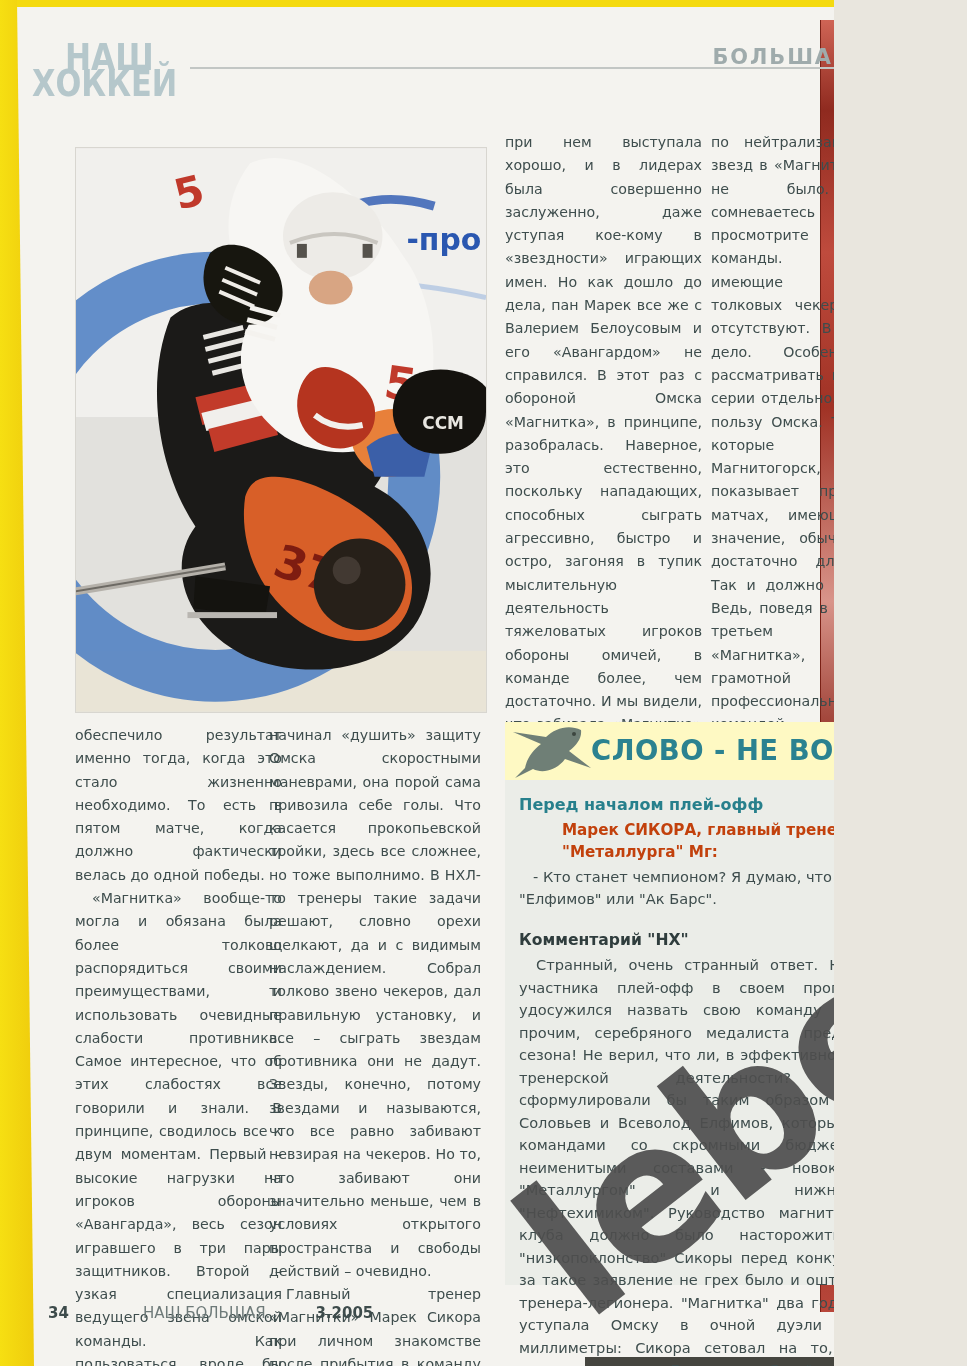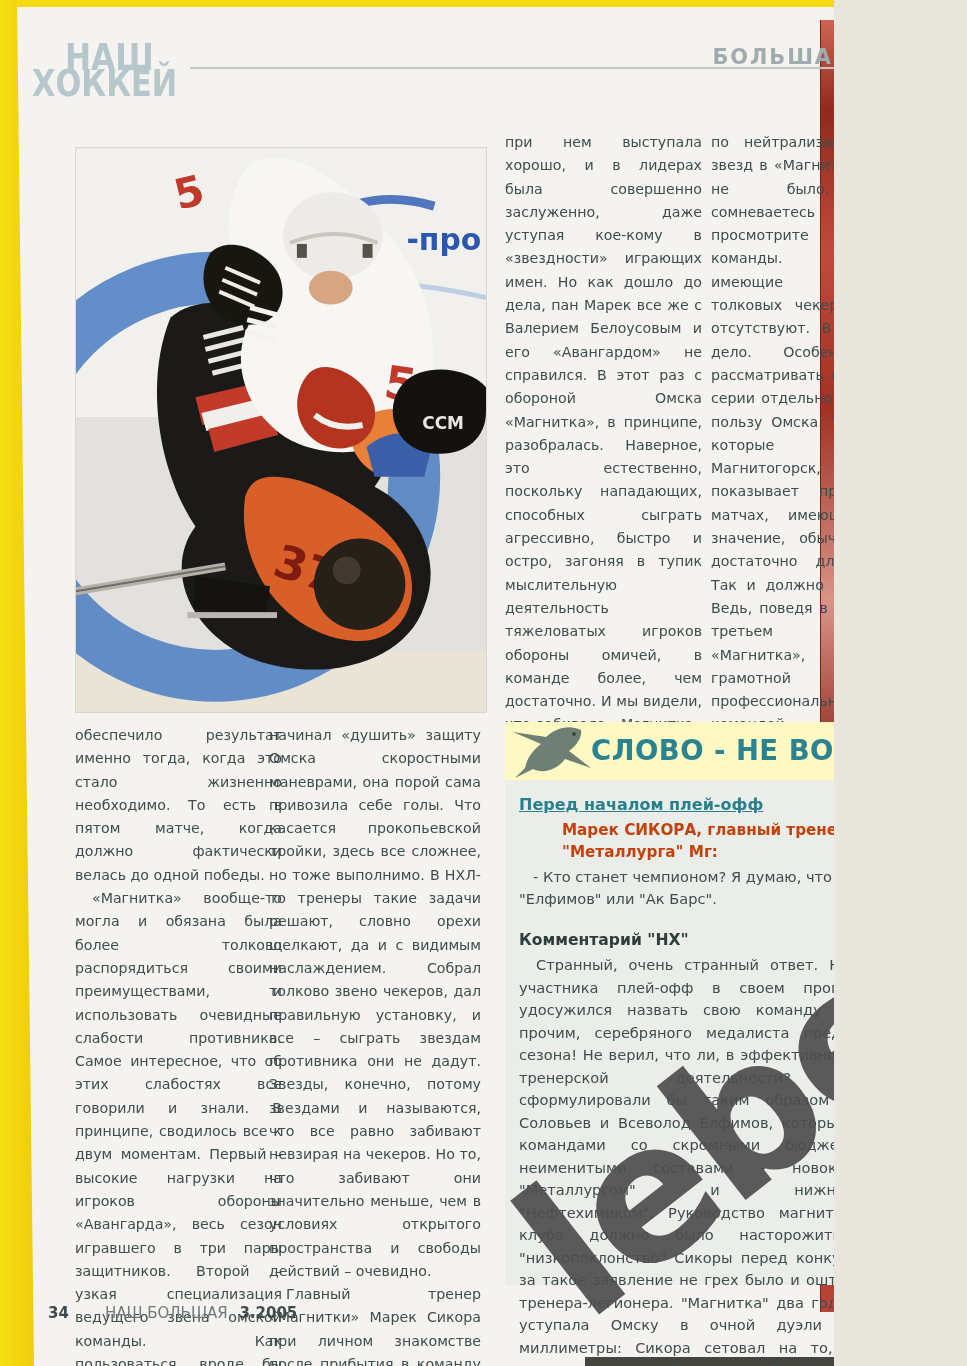--- a/index.html
+++ b/index.html
@@ -46,28 +46,28 @@
   .col-bm { left:269px; top:724px; width:212px; height:585px; }
 
   
   .qbox { position:absolute; left:505px; top:722px; width:420px; height:563px; background:#ebede8; }
   .qbox-head { position:relative; height:58px; background:#fef9c3; }
   .qbox-head .bird { position:absolute; left:6px; top:2px; }
   .qbox-title { position:absolute; left:86px; top:12px; width:330px; text-align:center;
     font-size:28px; font-weight:bold; color:#2b8290; letter-spacing:.5px;
     transform:scaleX(.98); transform-origin:left top; white-space:nowrap; }
   .qbox-body { padding:14px 14px 0 14px; font-size:14.6px; line-height:22.5px; }
-  .q-kicker { font-weight:bold; color:#27808c; font-size:16px; margin-bottom:2px;text-decoration:underline; }
+  .q-kicker { font-weight:bold; color:#27808c; font-size:16px; margin-bottom:2px; }
   .q-speaker { font-weight:bold; color:#c2410c; font-size:15.2px; margin-bottom:2px;margin-left:43px; }
   .q-quote { text-indent:14px; margin-bottom:18px; }
   .q-ctitle { font-weight:bold; color:#2f3d3d; font-size:15.6px; margin-bottom:3px; }
   .q-comment { text-align:justify; text-indent:17px; }
 
   
-  .footer { position:absolute; left:48px; top:1304px; font-size:15px; display:flex; align-items:baseline; }
+  .footer { position:absolute; left:48px; top:1304px; font-size:15px; display:flex; align-items:baseline;gap:38px; }
   .footer .pnum { font-weight:bold; color:#3d4b4b; }
   .footer .mag { margin-left:36px; color:#6e7a79; }
   .footer .issue { margin-left:7px; font-weight:bold; color:#3d4b4b; }
 
   
   .watermark { position:absolute; left:605px; top:1158px; font-size:190px; line-height:190px;
     font-weight:bold; color:#4e4e4e; opacity:.92; white-space:nowrap;
     transform:rotate(-38deg); transform-origin:0 100%;
     font-family:"DejaVu Sans", sans-serif; letter-spacing:-4px; }
 </style>

